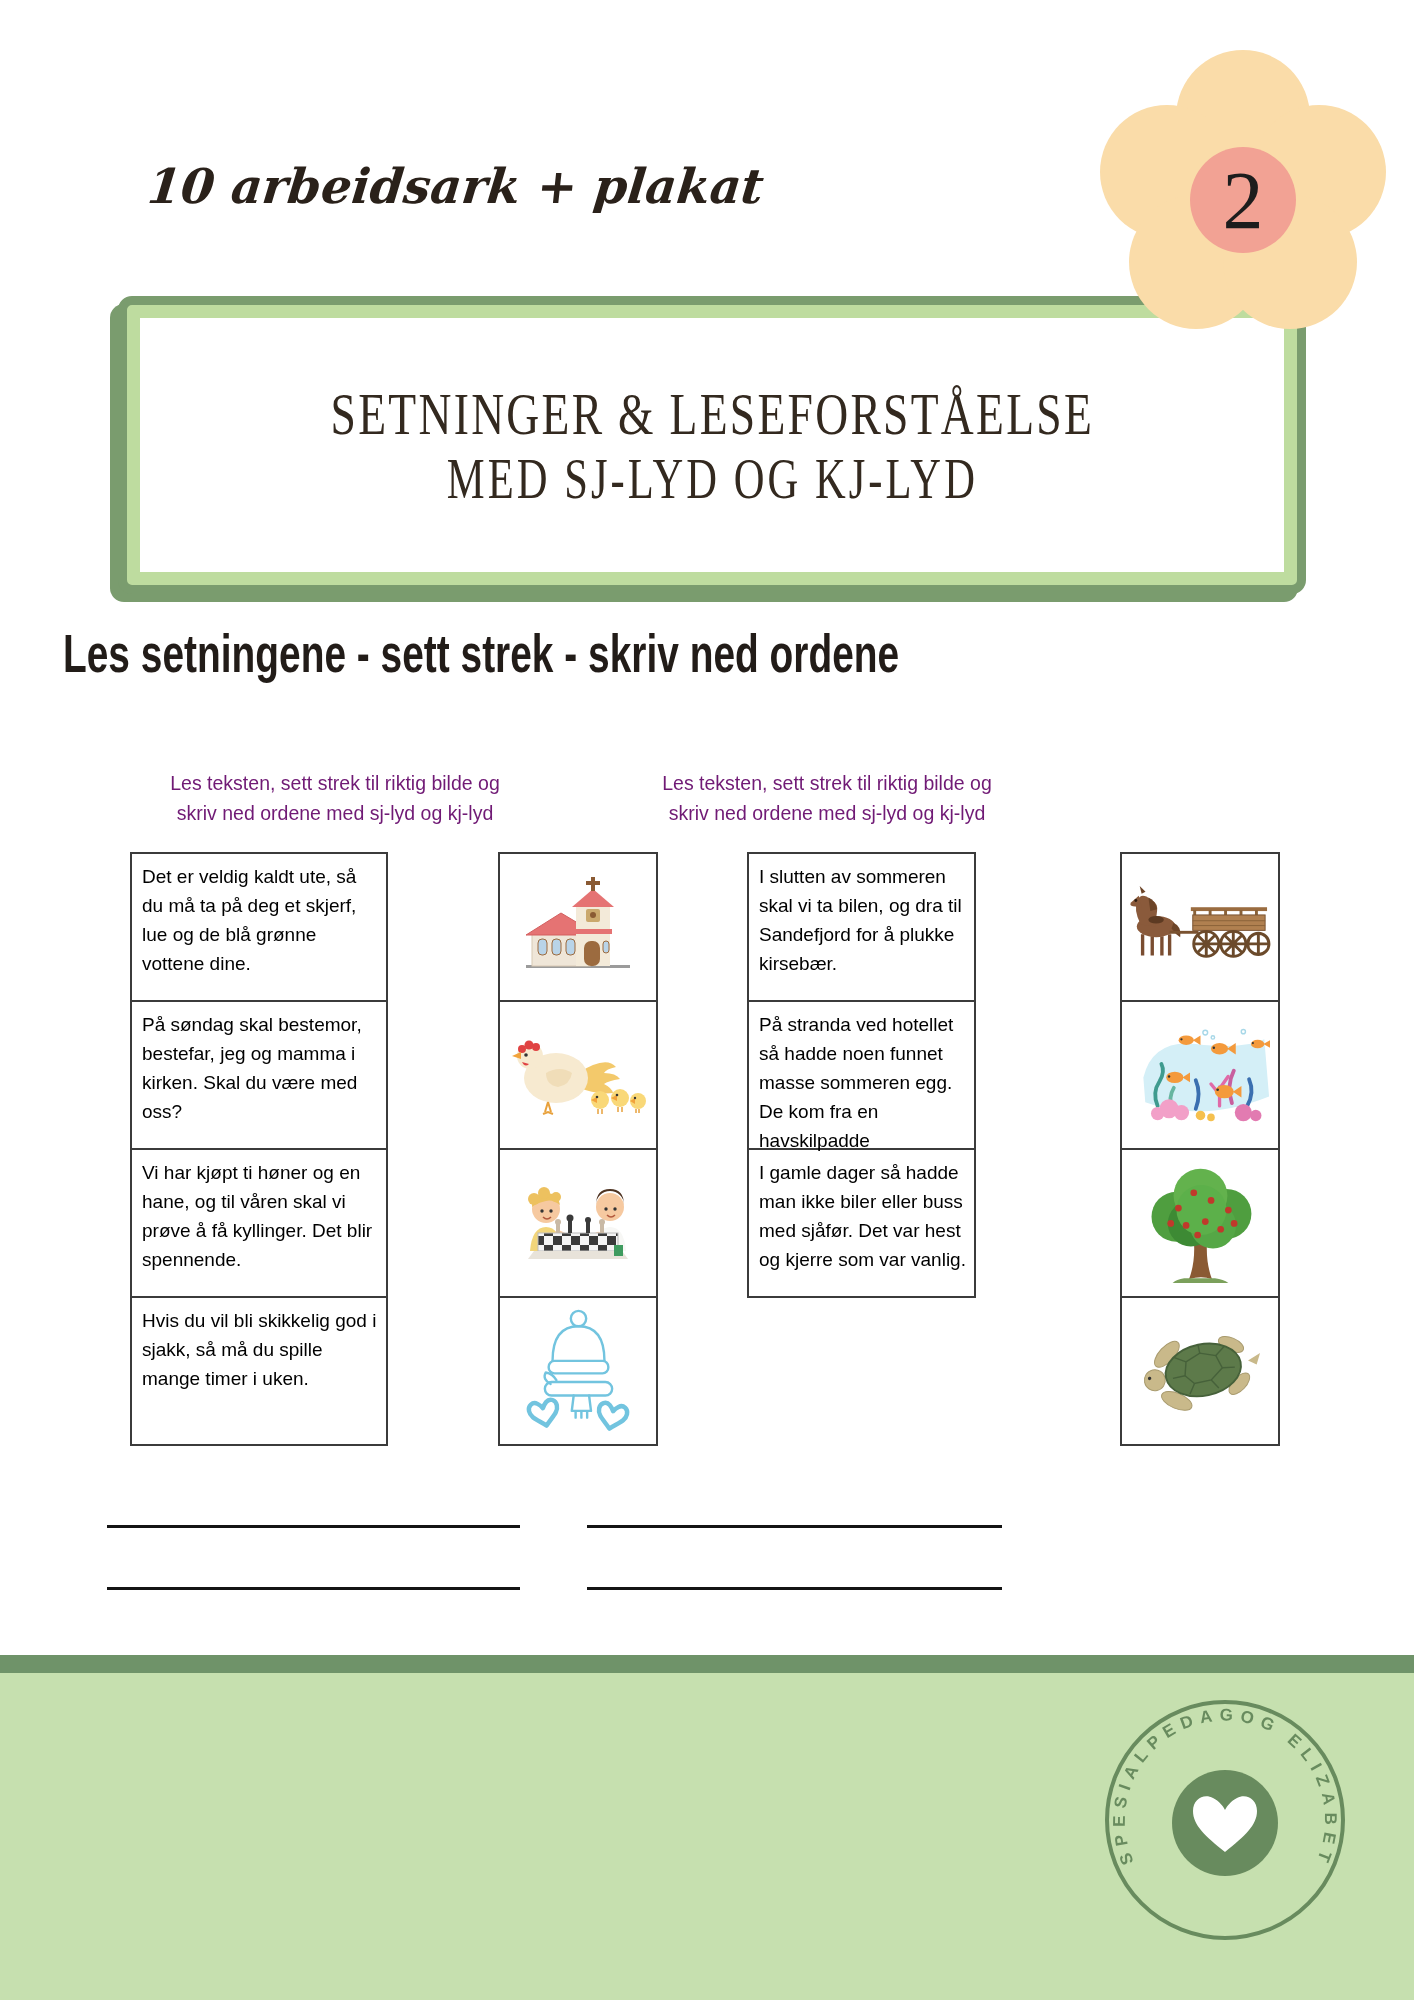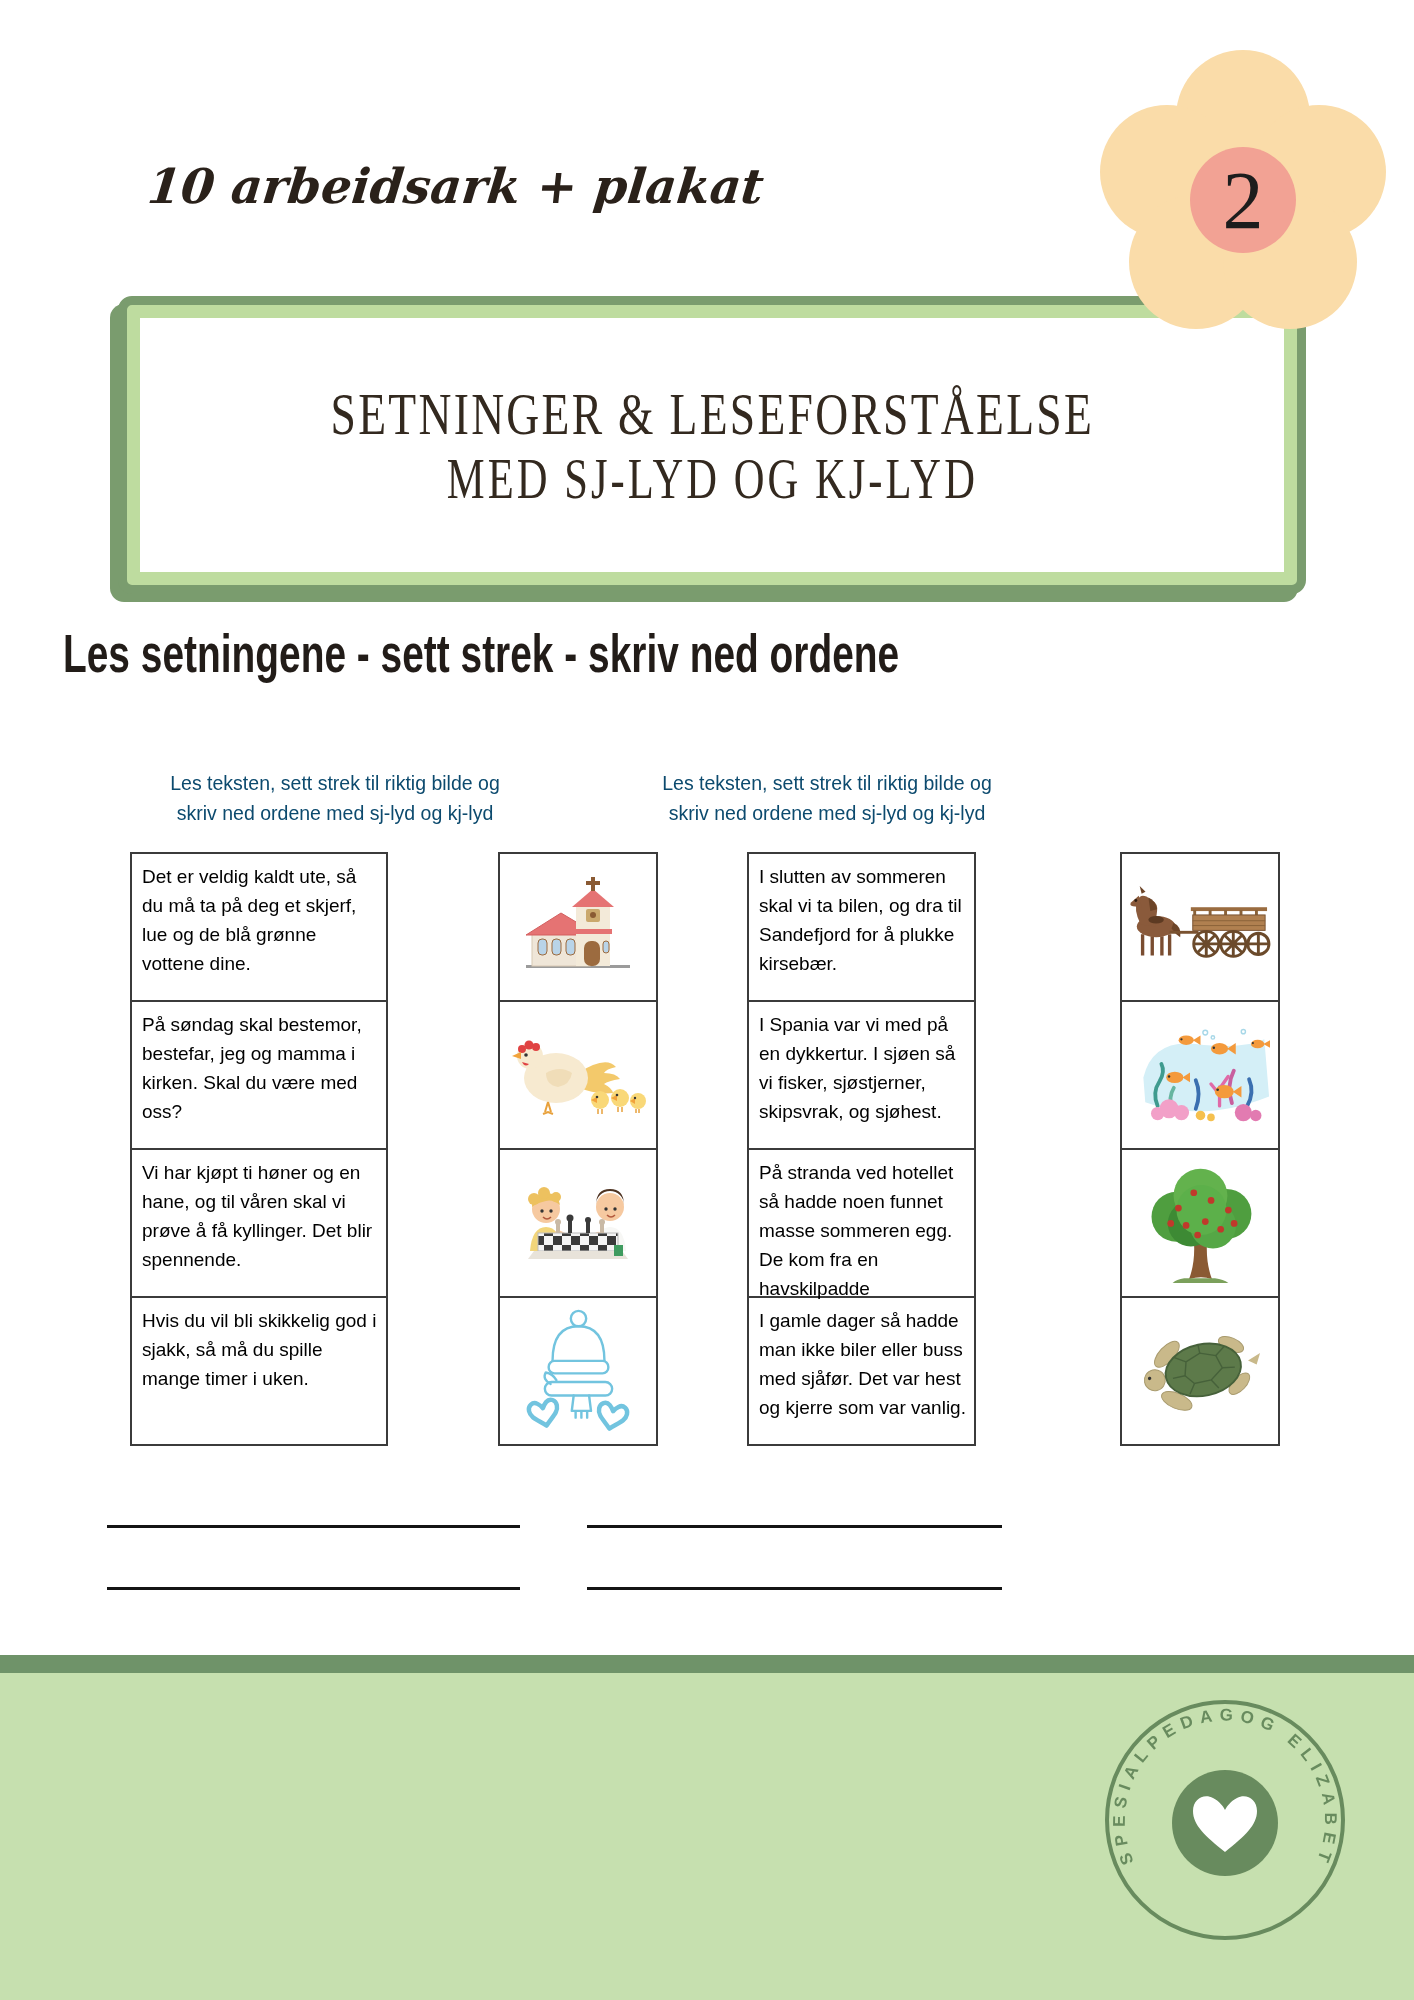--- a/index.html
+++ b/index.html
@@ -19,21 +19,21 @@
         display:flex;flex-direction:column;align-items:center;justify-content:center;gap:7px;}
   .box-title-1{font-family:"Liberation Serif",serif;font-size:60px;letter-spacing:3px;
         color:#33291f;transform:scaleX(.76);white-space:nowrap;line-height:1;}
   .box-title-2{font-family:"Liberation Serif",serif;font-size:56px;letter-spacing:4px;
         color:#33291f;transform:scaleX(.76);white-space:nowrap;line-height:1;}
 
   .main-heading{position:absolute;left:63px;top:622px;font-weight:bold;font-size:54px;
         color:#221c18;transform:scaleX(.72);transform-origin:left top;white-space:nowrap;}
 
   .instructions{position:absolute;top:768px;width:440px;text-align:center;font-size:19.5px;
-        line-height:1.55;color:#0c4a6e;}
+        line-height:1.55;color:#701a75;}
   .instructions.l{left:115px;} .instructions.r{left:607px;}
 
   .text-col,.img-col{position:absolute;top:852px;}
   .text-col.l{left:130px;width:258px;} .text-col.r{left:747px;width:229px;}
   .img-col.l{left:498px;width:160px;}  .img-col.r{left:1120px;width:160px;}
   .cell{box-sizing:border-box;border:2px solid #3b3b3b;background:#fff;height:150px;margin-top:-2px;}
   .cell:first-child{margin-top:0;}
   .tcell{padding:8px 8px 0 10px;font-size:19px;line-height:29px;color:#000;}
   .icell{display:flex;align-items:center;justify-content:center;}
 
@@ -197,21 +197,20 @@
         </g>
         <g transform="translate(88,100) rotate(12) scale(1.85)">
           <path d="M8,14 C4,10 0,8 0,4 C0,1 3,-1 5.5,1 C7,2.2 8,4 8,4 C8,4 9,2.2 10.5,1 C13,-1 16,1 16,4 C16,8 12,10 8,14 Z"></path>
         </g>
       </svg>
     </div>
   </div>
 
   <div class="text-col r">
     <div class="cell tcell">I slutten av sommeren skal vi ta bilen, og dra til Sandefjord for å plukke kirsebær.</div>
-    <div class="cell tcell">I Spania var vi med på en dykkertur. I sjøen så vi fisker, sjøstjerner, skipsvrak, og sjøhest.</div>
     <div class="cell tcell">På stranda ved hotellet så hadde noen funnet masse sommeren egg. De kom fra en havskilpadde</div>
     <div class="cell tcell">I gamle dager så hadde man ikke biler eller buss med sjåfør. Det var hest og kjerre som var vanlig.</div>
   </div>
 
   <div class="img-col r">
     <div class="cell icell">
       <svg width="150" height="82" viewBox="0 0 155 85">
         <path d="M18,50 v22 M28,52 v20 M38,52 v20 M46,50 v22" stroke="#7a4d31" stroke-width="3.5" fill="none"></path>
         <ellipse cx="32" cy="42" rx="20" ry="11" fill="#8a5a3b"></ellipse>
         <path d="M16,40 q-8,-16 -3,-26 q3,-6 9,-3 l6,4 q6,3 5,11 l-2,16 z" fill="#8a5a3b"></path>

